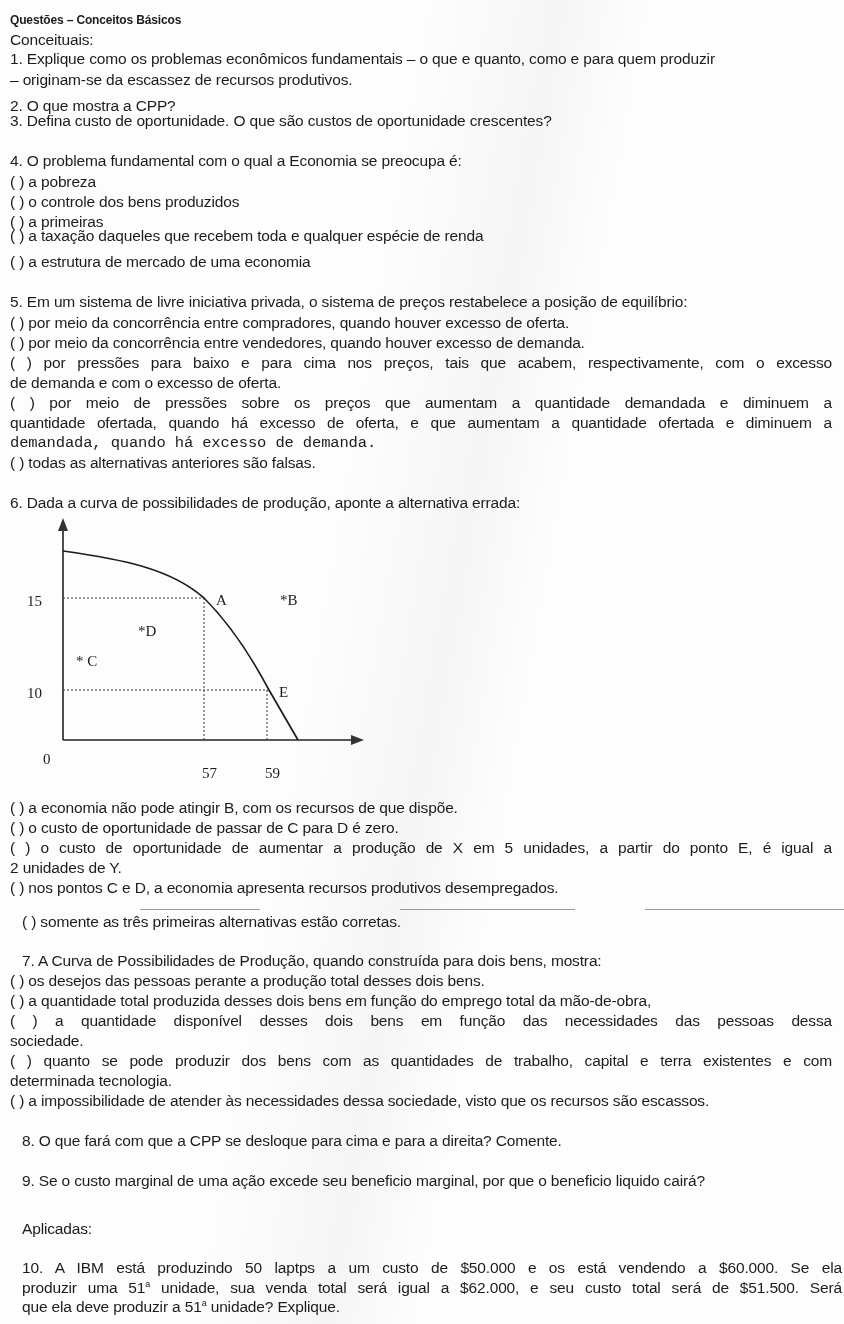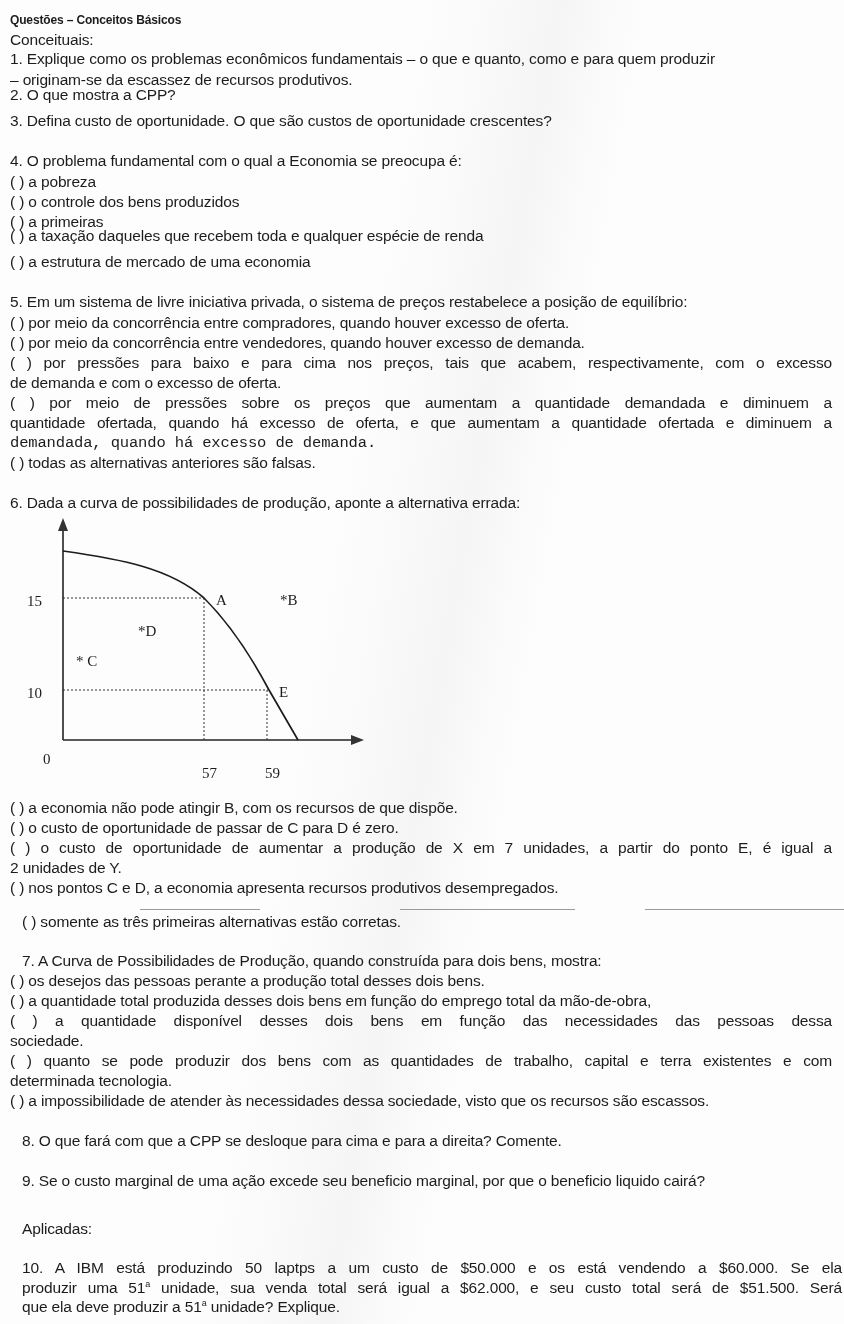--- a/index.html
+++ b/index.html
@@ -26,21 +26,21 @@
 </head>
 <body>
 
 <div class="scan-shade"></div>
 
 <div class="line title" style="top:10px;">Questões – Conceitos Básicos</div>
 <div class="line" style="top:30px;">Conceituais:</div>
 
 <div class="line" style="top:49px;">1. Explique como os problemas econômicos fundamentais – o que e quanto, como  e para quem produzir</div>
 <div class="line" style="top:70px;">– originam-se da escassez de recursos produtivos.</div>
-<div class="line" style="top:85px;">2. O que mostra a CPP?</div>
+<div class="line" style="top:96px;">2. O que mostra a CPP?</div>
 <div class="line" style="top:111px;">3. Defina custo de oportunidade. O que são custos de oportunidade crescentes?</div>
 
 <div class="line" style="top:151px;">4. O problema fundamental com o qual a Economia se preocupa é:</div>
 <div class="line" style="top:172px;">(   ) a pobreza</div>
 <div class="line" style="top:192px;">(   ) o controle dos bens produzidos</div>
 <div class="line" style="top:212px;">(   ) a primeiras</div>
 <div class="line" style="top:226px;">(   ) a taxação daqueles que recebem toda e qualquer espécie de renda</div>
 <div class="line" style="top:252px;">(   ) a estrutura de mercado de uma economia</div>
 
 <div class="line" style="top:292px;">5. Em um sistema de livre iniciativa privada, o sistema de preços restabelece a posição de equilíbrio:</div>
@@ -77,21 +77,21 @@
 
   <text x="216" y="605">A</text>
   <text x="280" y="605">*B</text>
   <text x="138" y="636">*D</text>
   <text x="76" y="666">* C</text>
   <text x="279" y="697">E</text>
 </svg>
 
 <div class="line" style="top:798px;">(   ) a economia não pode atingir B, com os recursos de que dispõe.</div>
 <div class="line" style="top:818px;">(   ) o custo de oportunidade de passar de C para D é zero.</div>
-<div class="line just" style="top:838px;">(   ) o custo de oportunidade de aumentar a produção de X em 7 unidades, a partir do ponto E, é igual a</div>
+<div class="line just" style="top:838px;">(   ) o custo de oportunidade de aumentar a produção de X em 5 unidades, a partir do ponto E, é igual a</div>
 <div class="line" style="top:858px;">2 unidades de Y.</div>
 <div class="line" style="top:878px;">(   ) nos pontos C e D, a economia apresenta recursos produtivos desempregados.</div>
 
 <div class="rule" style="left:140px; width:120px;"></div>
 <div class="rule" style="left:400px; width:175px;"></div>
 <div class="rule" style="left:645px; width:199px;"></div>
 
 <div class="line" style="top:912px; left:22px;">(   ) somente as três primeiras alternativas estão corretas.</div>
 
 <div class="line" style="top:951px; left:22px;">7. A Curva de Possibilidades de Produção, quando construída para dois bens, mostra:</div>

